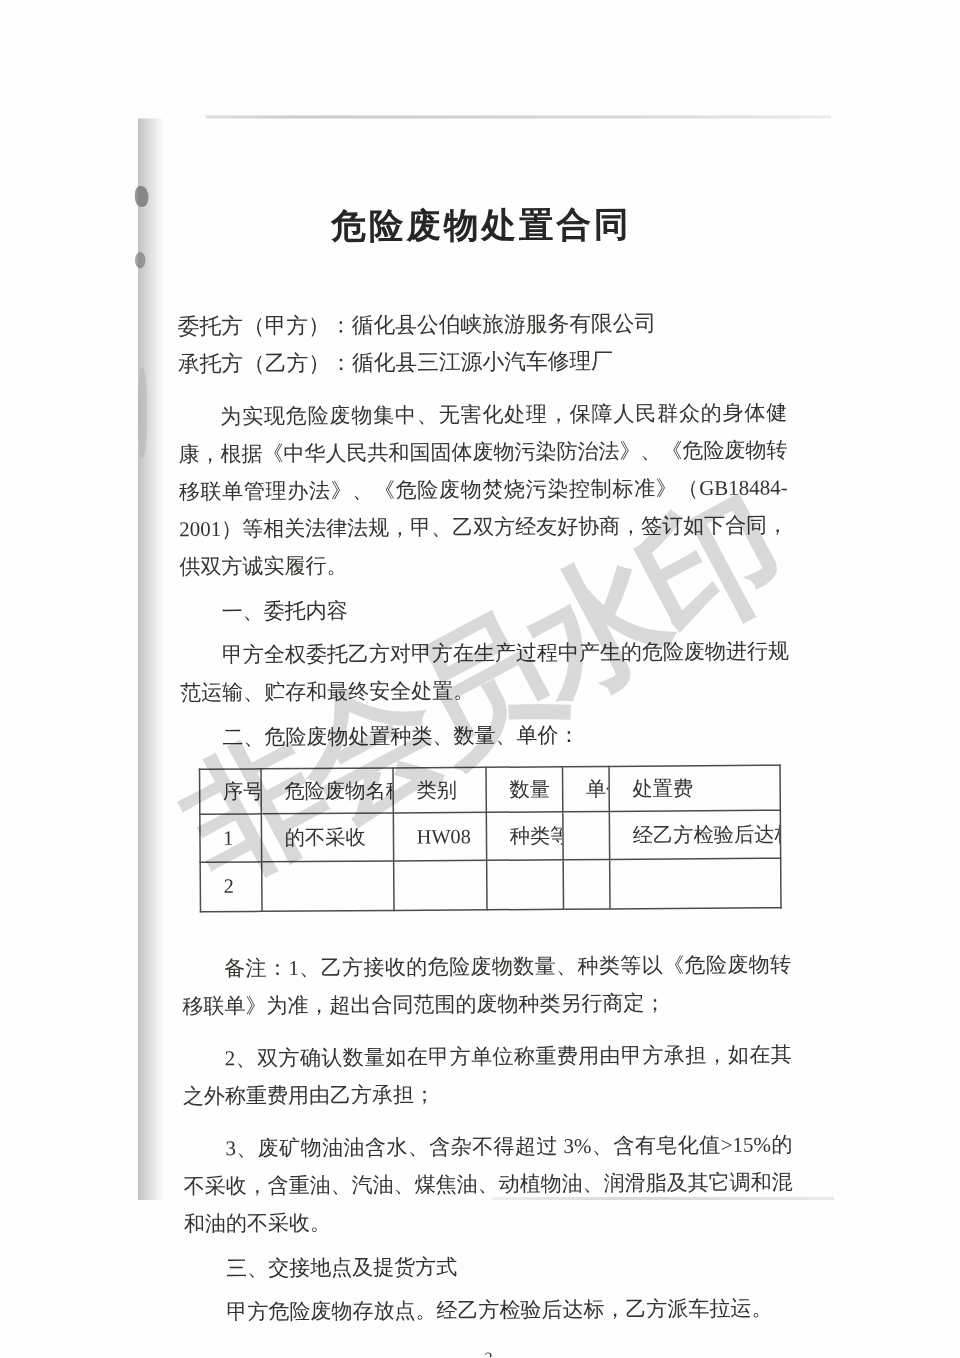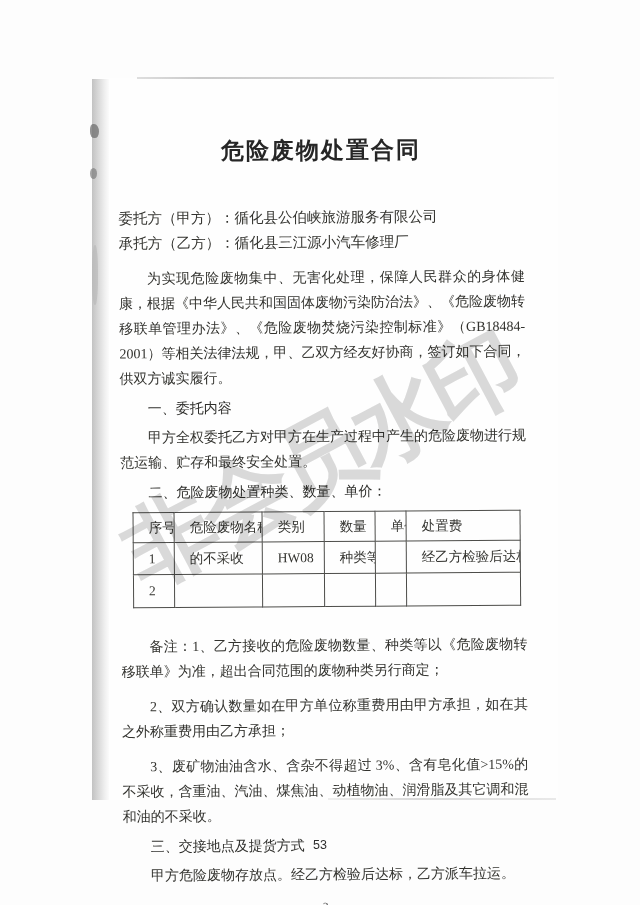--- a/index.html
+++ b/index.html
@@ -148,15 +148,14 @@
     </div>
 
     <div class="heading">三、交接地点及提货方式</div>
     <div class="para tight">甲方危险废物存放点。经乙方检验后达标，乙方派车拉运。</div>
 
     <div class="inner-pagenum">2</div>
   </div>
 
   <div class="watermark">非会员水印</div>
 
-  <div class="pdf-pagenum">53</div>
 
 </div>
 
 </body></html>

